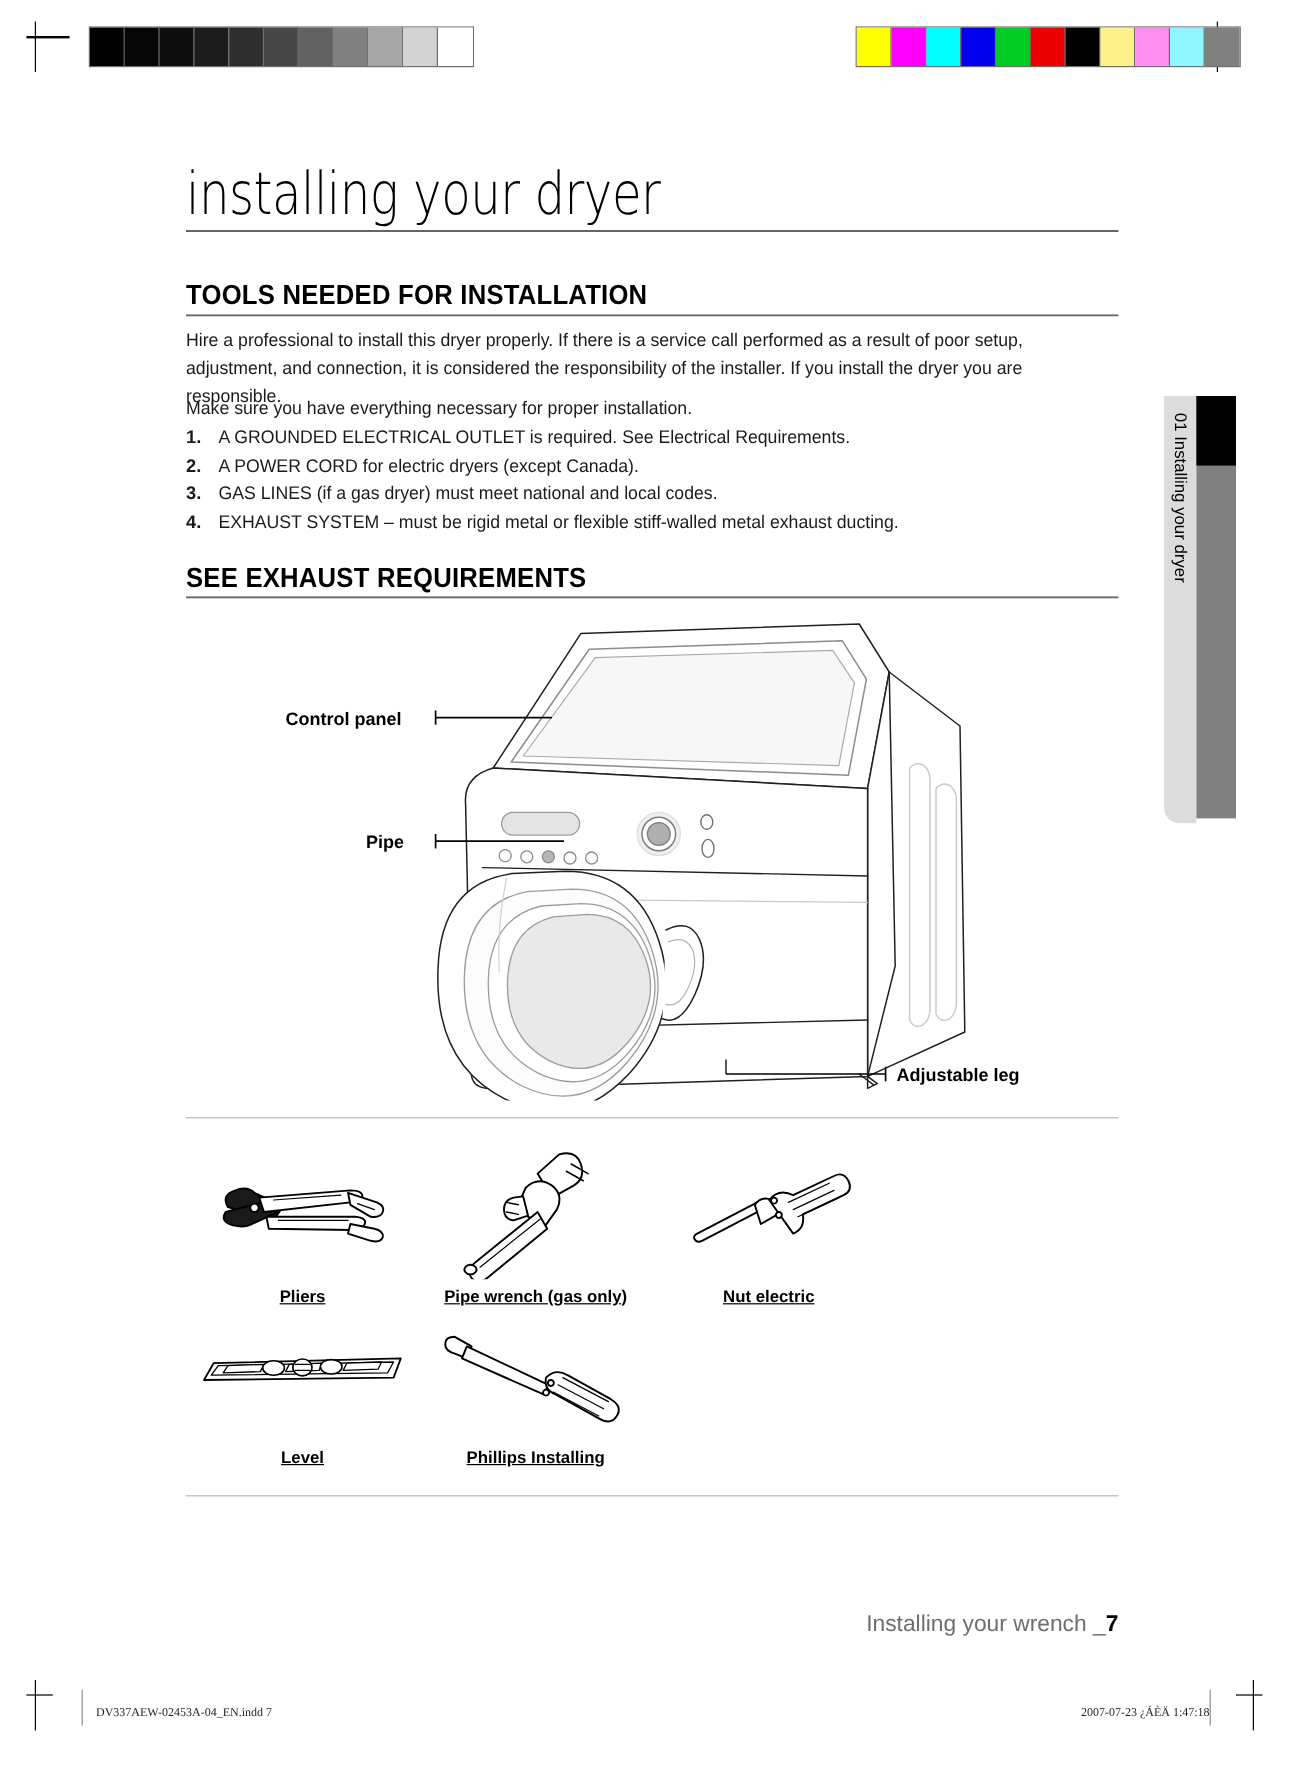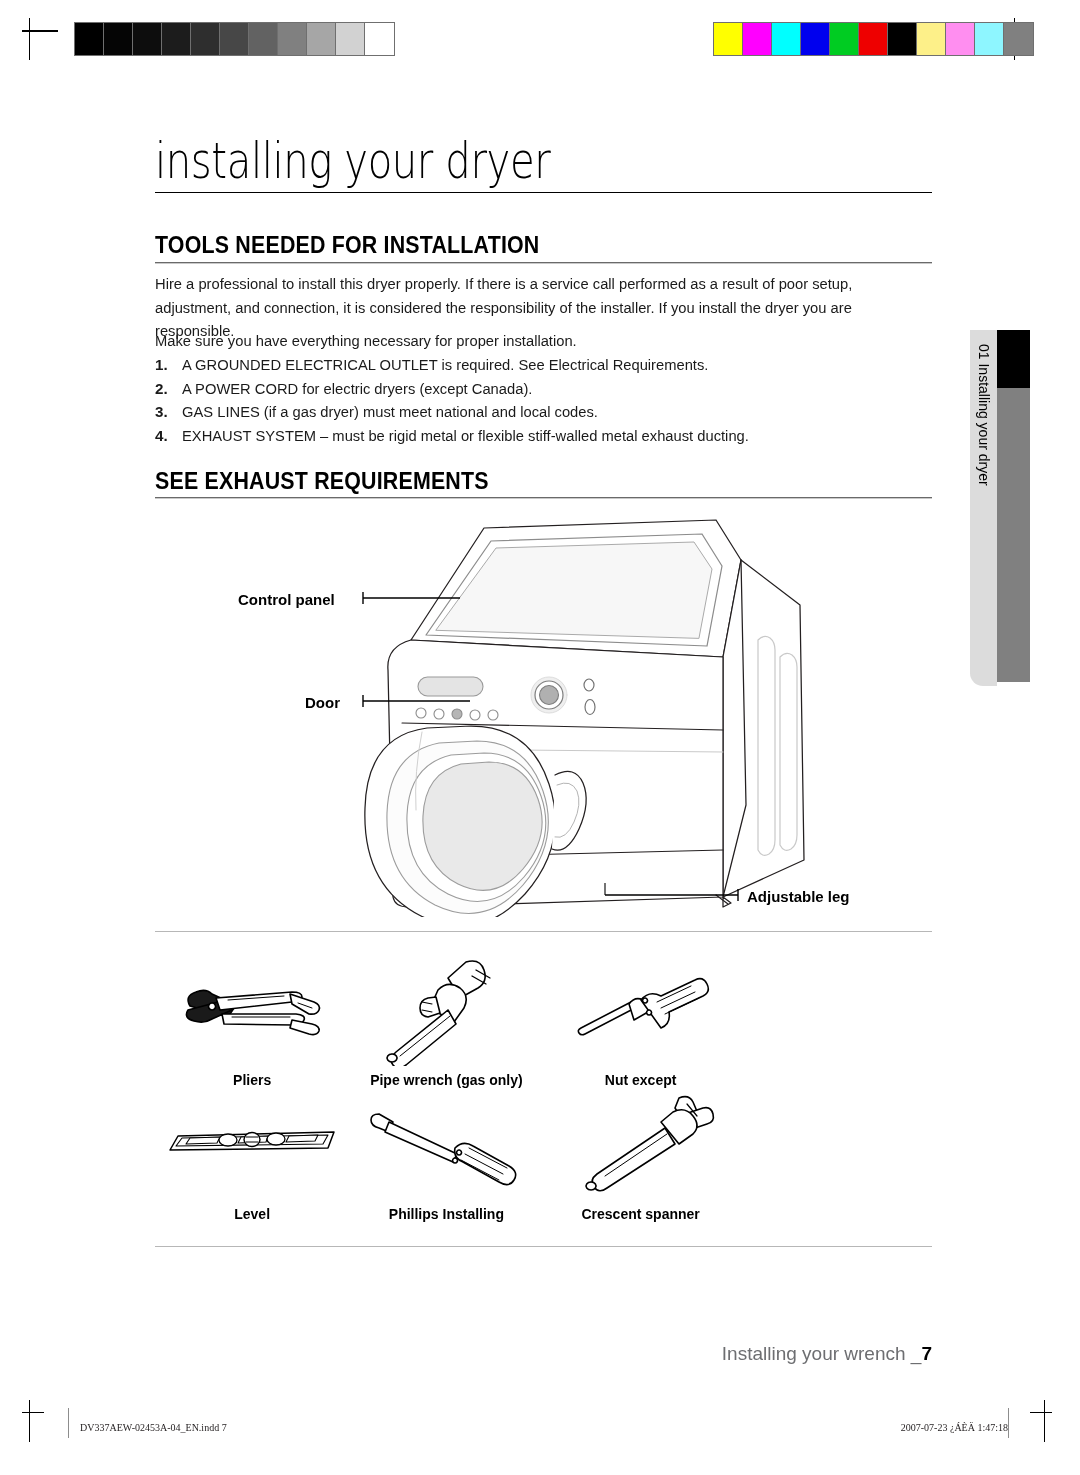--- a/index.html
+++ b/index.html
@@ -192,20 +192,21 @@
     width: 777px;
     height: 1px;
     background: #b7b7b7;
   }
   .tools-grid {
     position: absolute;
     left: 155px;
     width: 777px;
     display: grid;
     grid-template-columns: repeat(4, 1fr);
+    text-decoration: underline;
   }
   .tool-cell {
     display: flex;
     flex-direction: column;
     align-items: center;
     justify-content: flex-end;
   }
   .tool-art {
     height: 118px;
     display: flex;
@@ -394,21 +395,21 @@
       <line x1="213" y1="190" x2="213" y2="202"></line>
       <line x1="213" y1="196" x2="320" y2="196"></line>
 
       <line x1="588" y1="384" x2="588" y2="396"></line>
       <line x1="455" y1="390" x2="588" y2="390"></line>
       <line x1="455" y1="378" x2="455" y2="390" stroke-width="1.1"></line>
     </g>
   </svg>
 
   <span class="callout-label" style="left:88px; top:86px;text-align:center;">Control panel</span>
-  <span class="callout-label" style="left:155px; top:189px;">Door</span>
+  <span class="callout-label" style="left:155px; top:189px;">Pipe</span>
   <span class="callout-label" style="left:597px; top:383px;">Adjustable leg</span>
 </div>
 
 <div class="tools-rule" style="top:931px;"></div>
 
 <div class="tools-grid" style="top:952px;">
   <div class="tool-cell">
     <div class="tool-art">
       <svg width="160" height="90" viewBox="0 0 160 90">
         <g fill="#ffffff" stroke="#000" stroke-width="1.6" stroke-linejoin="round" stroke-linecap="round">
@@ -457,21 +458,21 @@
           <path d="M68 38 q6 -8 14 -4 q8 4 5 12 l-14 8 Z"></path>
           <path d="M80 34 q8 -10 20 -4 l34 -16 q8 -4 12 4 q4 8 -4 12 l-34 16 q2 12 -8 16 Z"></path>
           <path d="M96 36 L130 20" stroke-width="1" fill="none"></path>
           <path d="M100 42 L134 26" stroke-width="1" fill="none"></path>
           <path d="M104 48 L138 32" stroke-width="1" fill="none"></path>
           <path d="M84 32 a2.5 2.5 0 1 0 0.1 0"></path>
           <path d="M88 44 a2.5 2.5 0 1 0 0.1 0"></path>
         </g>
       </svg>
     </div>
-    <div class="tool-label">Nut except</div>
+    <div class="tool-label">Nut electric</div>
   </div>
 </div>
 
 <div class="tools-grid" style="top:1086px;">
   <div class="tool-cell">
     <div class="tool-art">
       <svg width="180" height="70" viewBox="0 0 180 70">
         <g fill="#ffffff" stroke="#000" stroke-width="1.5" stroke-linejoin="round" stroke-linecap="round">
           <path d="M8 40 L16 26 L172 22 L166 38 Z"></path>
           <path d="M14 36 L20 28 L166 25 L161 34 Z" stroke-width="1.1"></path>
@@ -501,36 +502,20 @@
           <path d="M108 48 L146 68" stroke-width="1" fill="none"></path>
           <path d="M98 50 a2.5 2.5 0 1 0 0.1 0"></path>
           <path d="M94 58 a2.5 2.5 0 1 0 0.1 0"></path>
         </g>
       </svg>
     </div>
     <div class="tool-label">Phillips Installing</div>
   </div>
 
 
-  <div class="tool-cell">
-    <div class="tool-art">
-      <svg width="160" height="110" viewBox="0 0 160 110">
-        <g fill="#ffffff" stroke="#000" stroke-width="1.6" stroke-linejoin="round" stroke-linecap="round">
-          <path d="M118 8 q10 -4 14 4 l6 14 l-14 8 l-10 -16 Z"></path>
-          <path d="M124 24 L142 18 q8 -2 10 6 q2 8 -6 10 l-18 6 Z"></path>
-          <path d="M112 22 q12 -6 20 4 q8 10 0 18 l-14 10 l-18 -22 Z"></path>
-          <path d="M104 38 L36 84 q-8 6 -3 13 q5 7 13 1 L114 54 Z"></path>
-          <path d="M106 44 L44 86" stroke-width="1" fill="none"></path>
-          <path d="M30 92 a5 4 0 1 0 0.1 0"></path>
-          <path d="M126 14 L136 26" stroke-width="1.2" fill="none"></path>
-        </g>
-      </svg>
-    </div>
-    <div class="tool-label">Crescent spanner</div>
-  </div>
 </div>
 
 <div class="tools-rule" style="top:1246px;"></div>
 
 <div id="page-footer">
   <span>Installing your wrench _</span><span class="pagenum">7</span>
 </div>
 
 <div class="footer-divider" style="left:68px;"></div>
 <div class="footer-divider" style="left:1008px;"></div>

